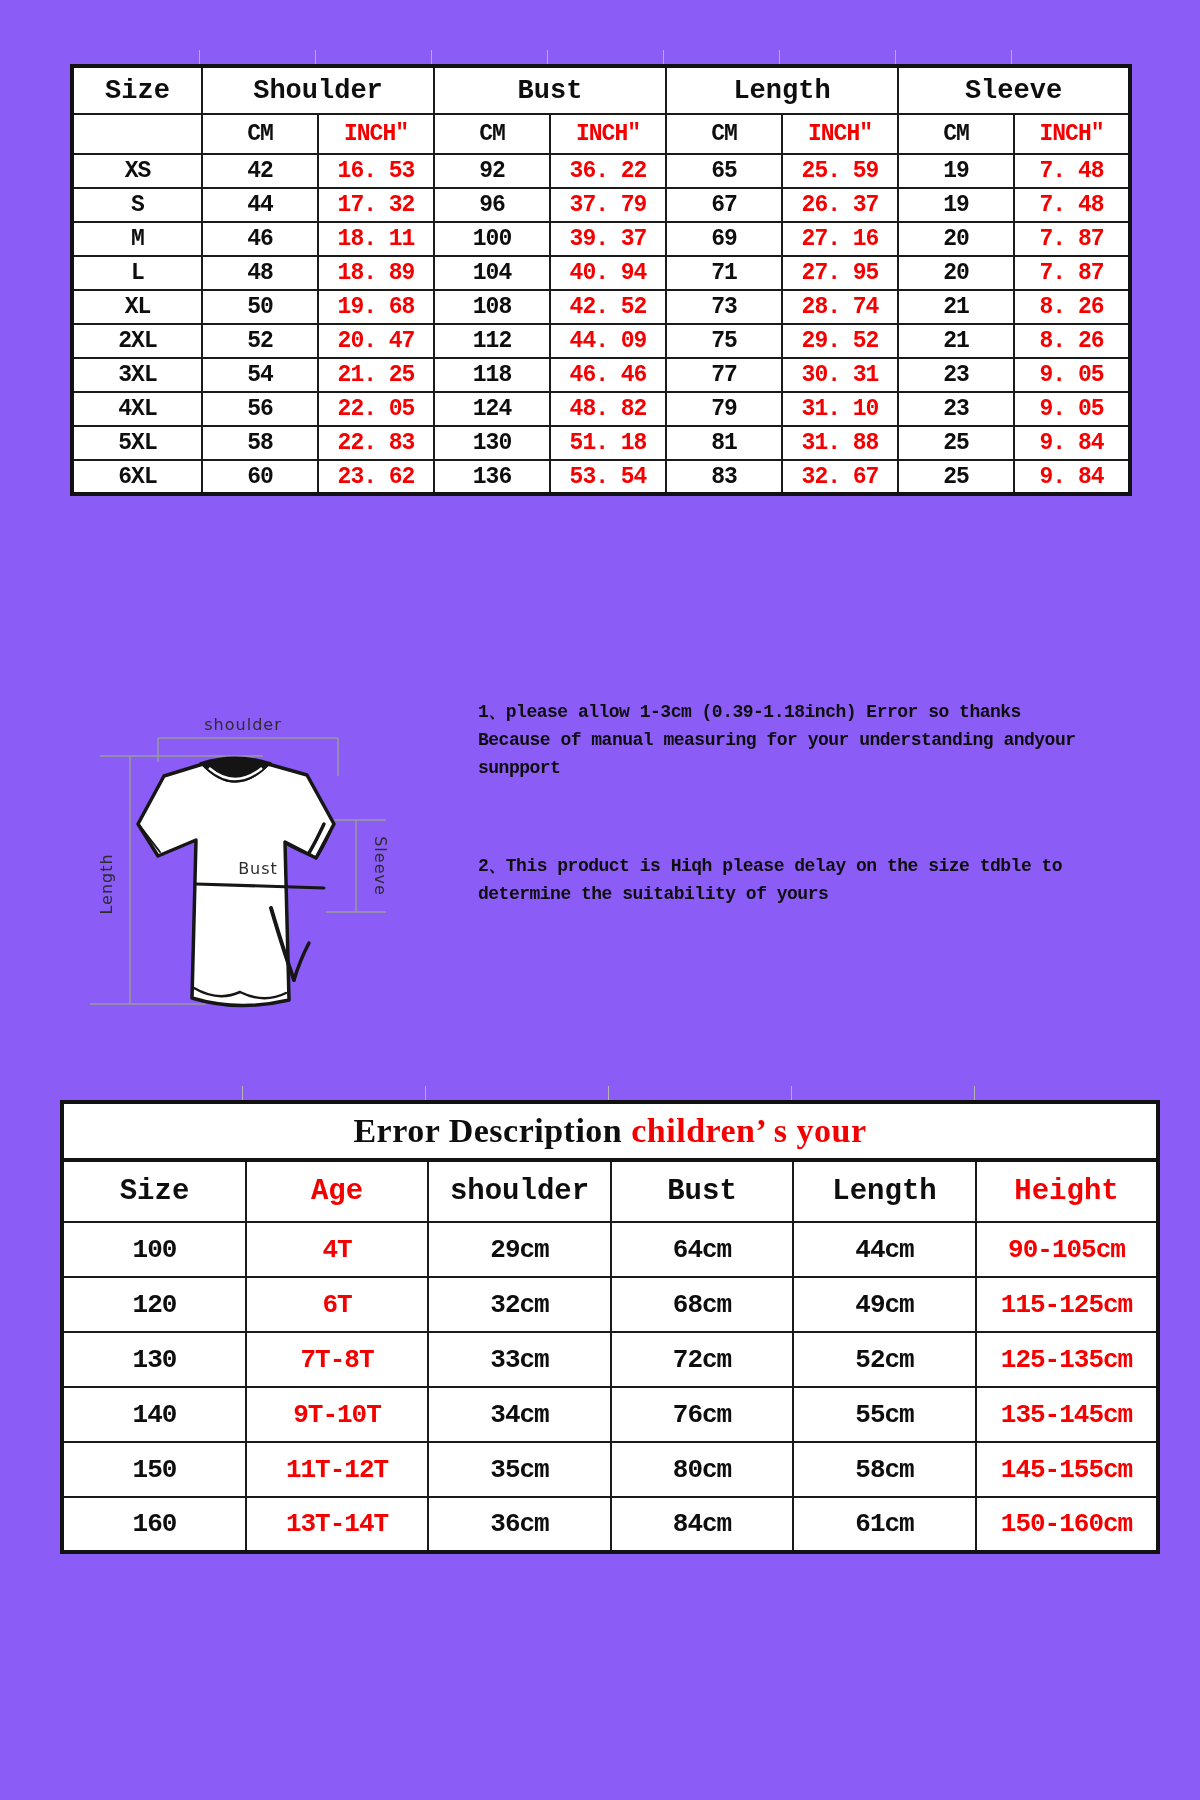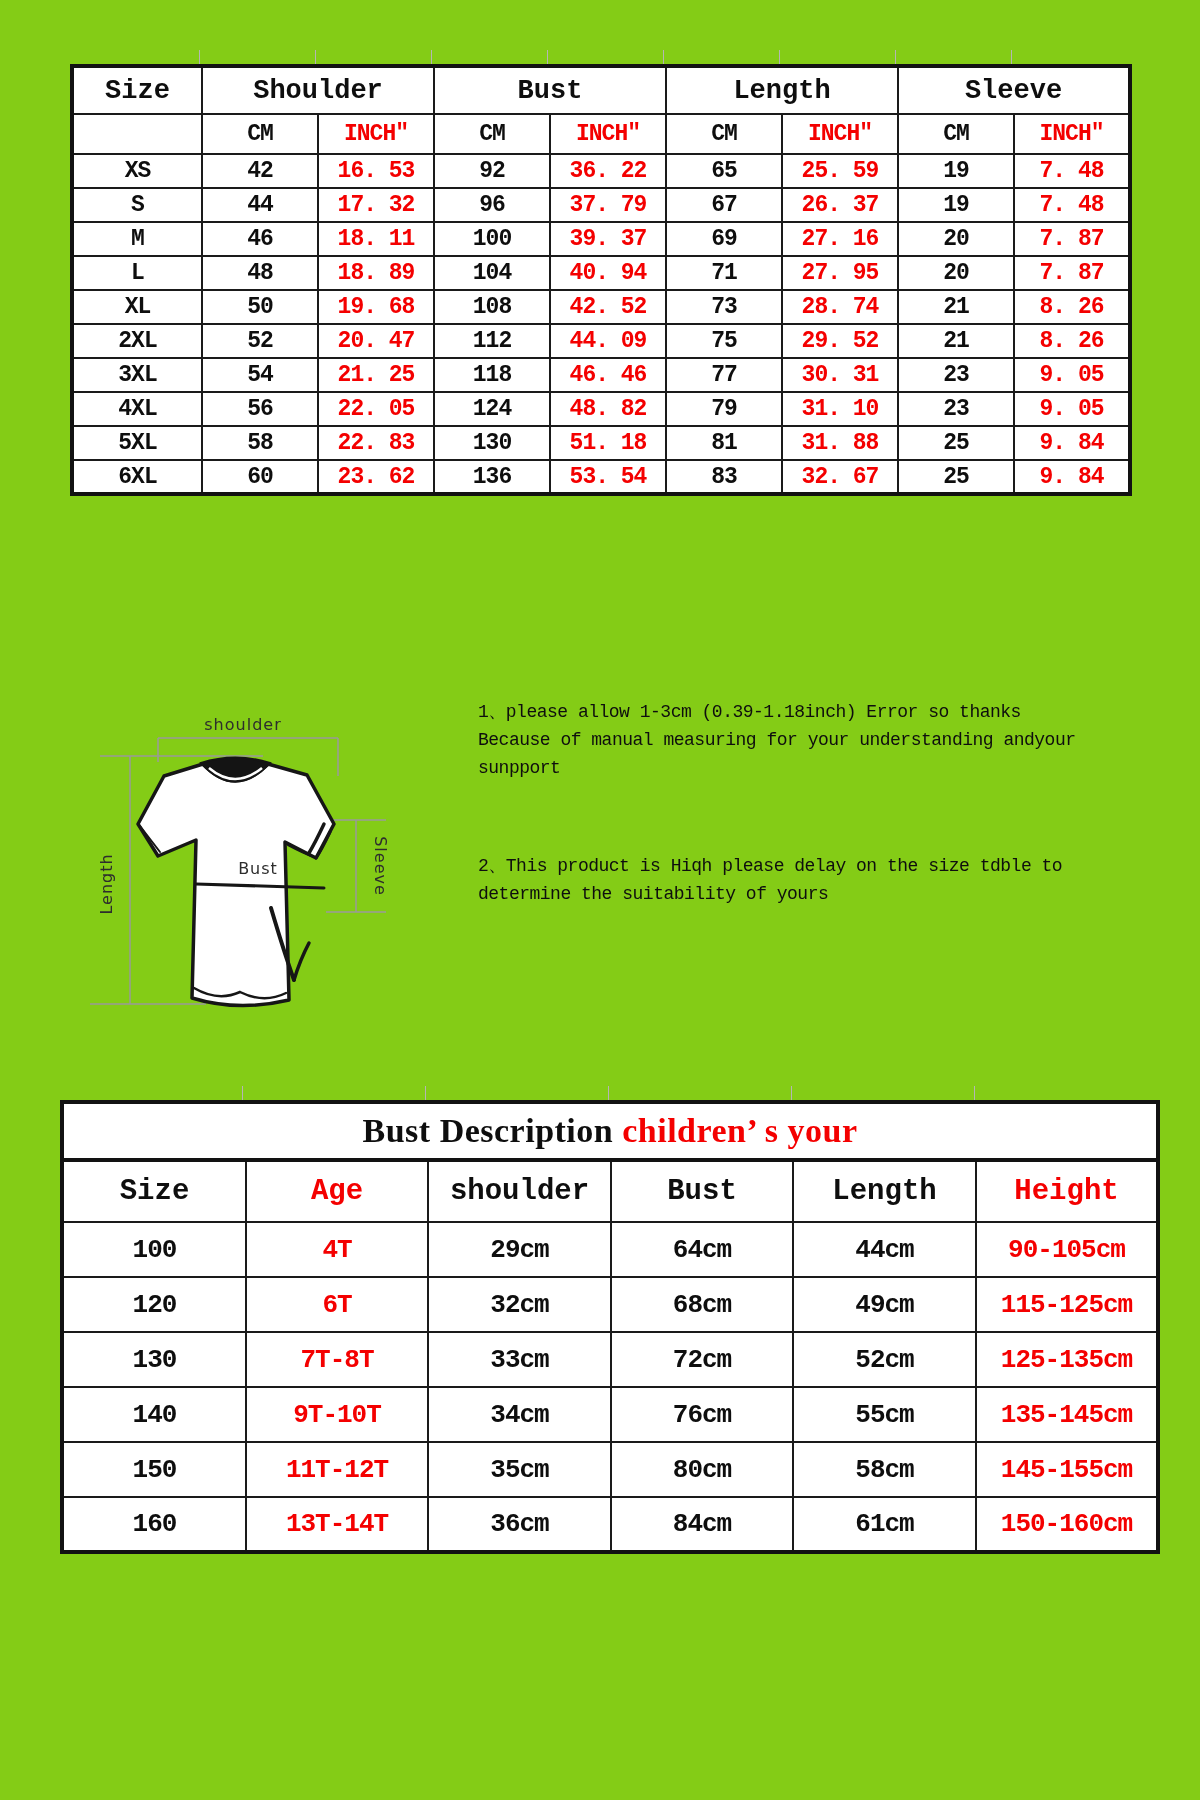--- a/index.html
+++ b/index.html
@@ -1,18 +1,18 @@
 <!DOCTYPE html>
 <html><head>
 <meta charset="utf-8">
 <style>
   * { box-sizing: border-box; margin: 0; padding: 0; }
   html,body { background:#ffffff; }
   body { width:1200px; height:1800px; font-family:"Liberation Mono","DejaVu Sans Mono",monospace; }
-  .page { position:relative; width:1200px; height:1800px; background:#84cc16; overflow:hidden; }
+  .page { position:relative; width:1200px; height:1800px; background:#8b5cf6; overflow:hidden; }
 
   table { border-collapse:collapse; table-layout:fixed; background:#ffffff; }
 
   
   .adult { position:absolute; left:70px; top:64px; width:1058px; border:4px solid #121212; }
   .adult th, .adult td {
     border:2px solid #1a1a1a; text-align:center; vertical-align:middle;
     font-weight:bold; color:#0e0e0e; overflow:hidden; white-space:nowrap;
   }
   .adult .grp th { font-size:27px; height:48px; }
@@ -33,21 +33,21 @@
   .kids .head th { font-size:29px; height:62px; }
   .kids .head th:nth-child(2), .kids .head th:nth-child(6) { color:#f40000; }
   .kids .unitsrow td { font-size:16.5px; height:78px; letter-spacing:-1.5px; }
   .kids .unitsrow td:nth-child(6) { color:#f40000; }
   .kids tbody td { font-size:26px; height:55px; letter-spacing:-1px; }
   .kids tbody td:nth-child(2), .kids tbody td:nth-child(6) { color:#f40000; }
 
   
   .note {
     position:absolute; left:478px; width:660px;
-    font-weight:normal; font-size:18px; line-height:28px; color:#0e0e0e;
+    font-weight:bold; font-size:18px; line-height:28px; color:#0e0e0e;
     white-space:pre-line; letter-spacing:-0.5px;
   }
   .note1 { top:698px; }
   .note2 { top:852px; }
 
   
   .diagram { position:absolute; left:88px; top:712px; width:330px; height:310px; }
   .dim { stroke:#9a9a9a; stroke-width:1.5; fill:none; }
   .tee { stroke:#161616; stroke-width:3.5; fill:#ffffff; stroke-linejoin:round; stroke-linecap:round; }
   .ink { stroke:#161616; fill:none; stroke-linecap:round; }
@@ -271,21 +271,21 @@
       <col style="width:184px">
         <col style="width:182px">
         <col style="width:183px">
         <col style="width:182px">
         <col style="width:183px">
         <col style="width:182px">
     </colgroup>
     <thead>
       <tr class="title">
         <th colspan="6">
-          <span>Bust Description</span>
+          <span>Error Description</span>
           <span class="t-red">children’ s your</span>
         </th>
       </tr>
       <tr class="head">
         <th>Size</th>
         <th>Age</th>
         <th>shoulder</th>
         <th>Bust</th>
         <th>Length</th>
         <th>Height</th>

